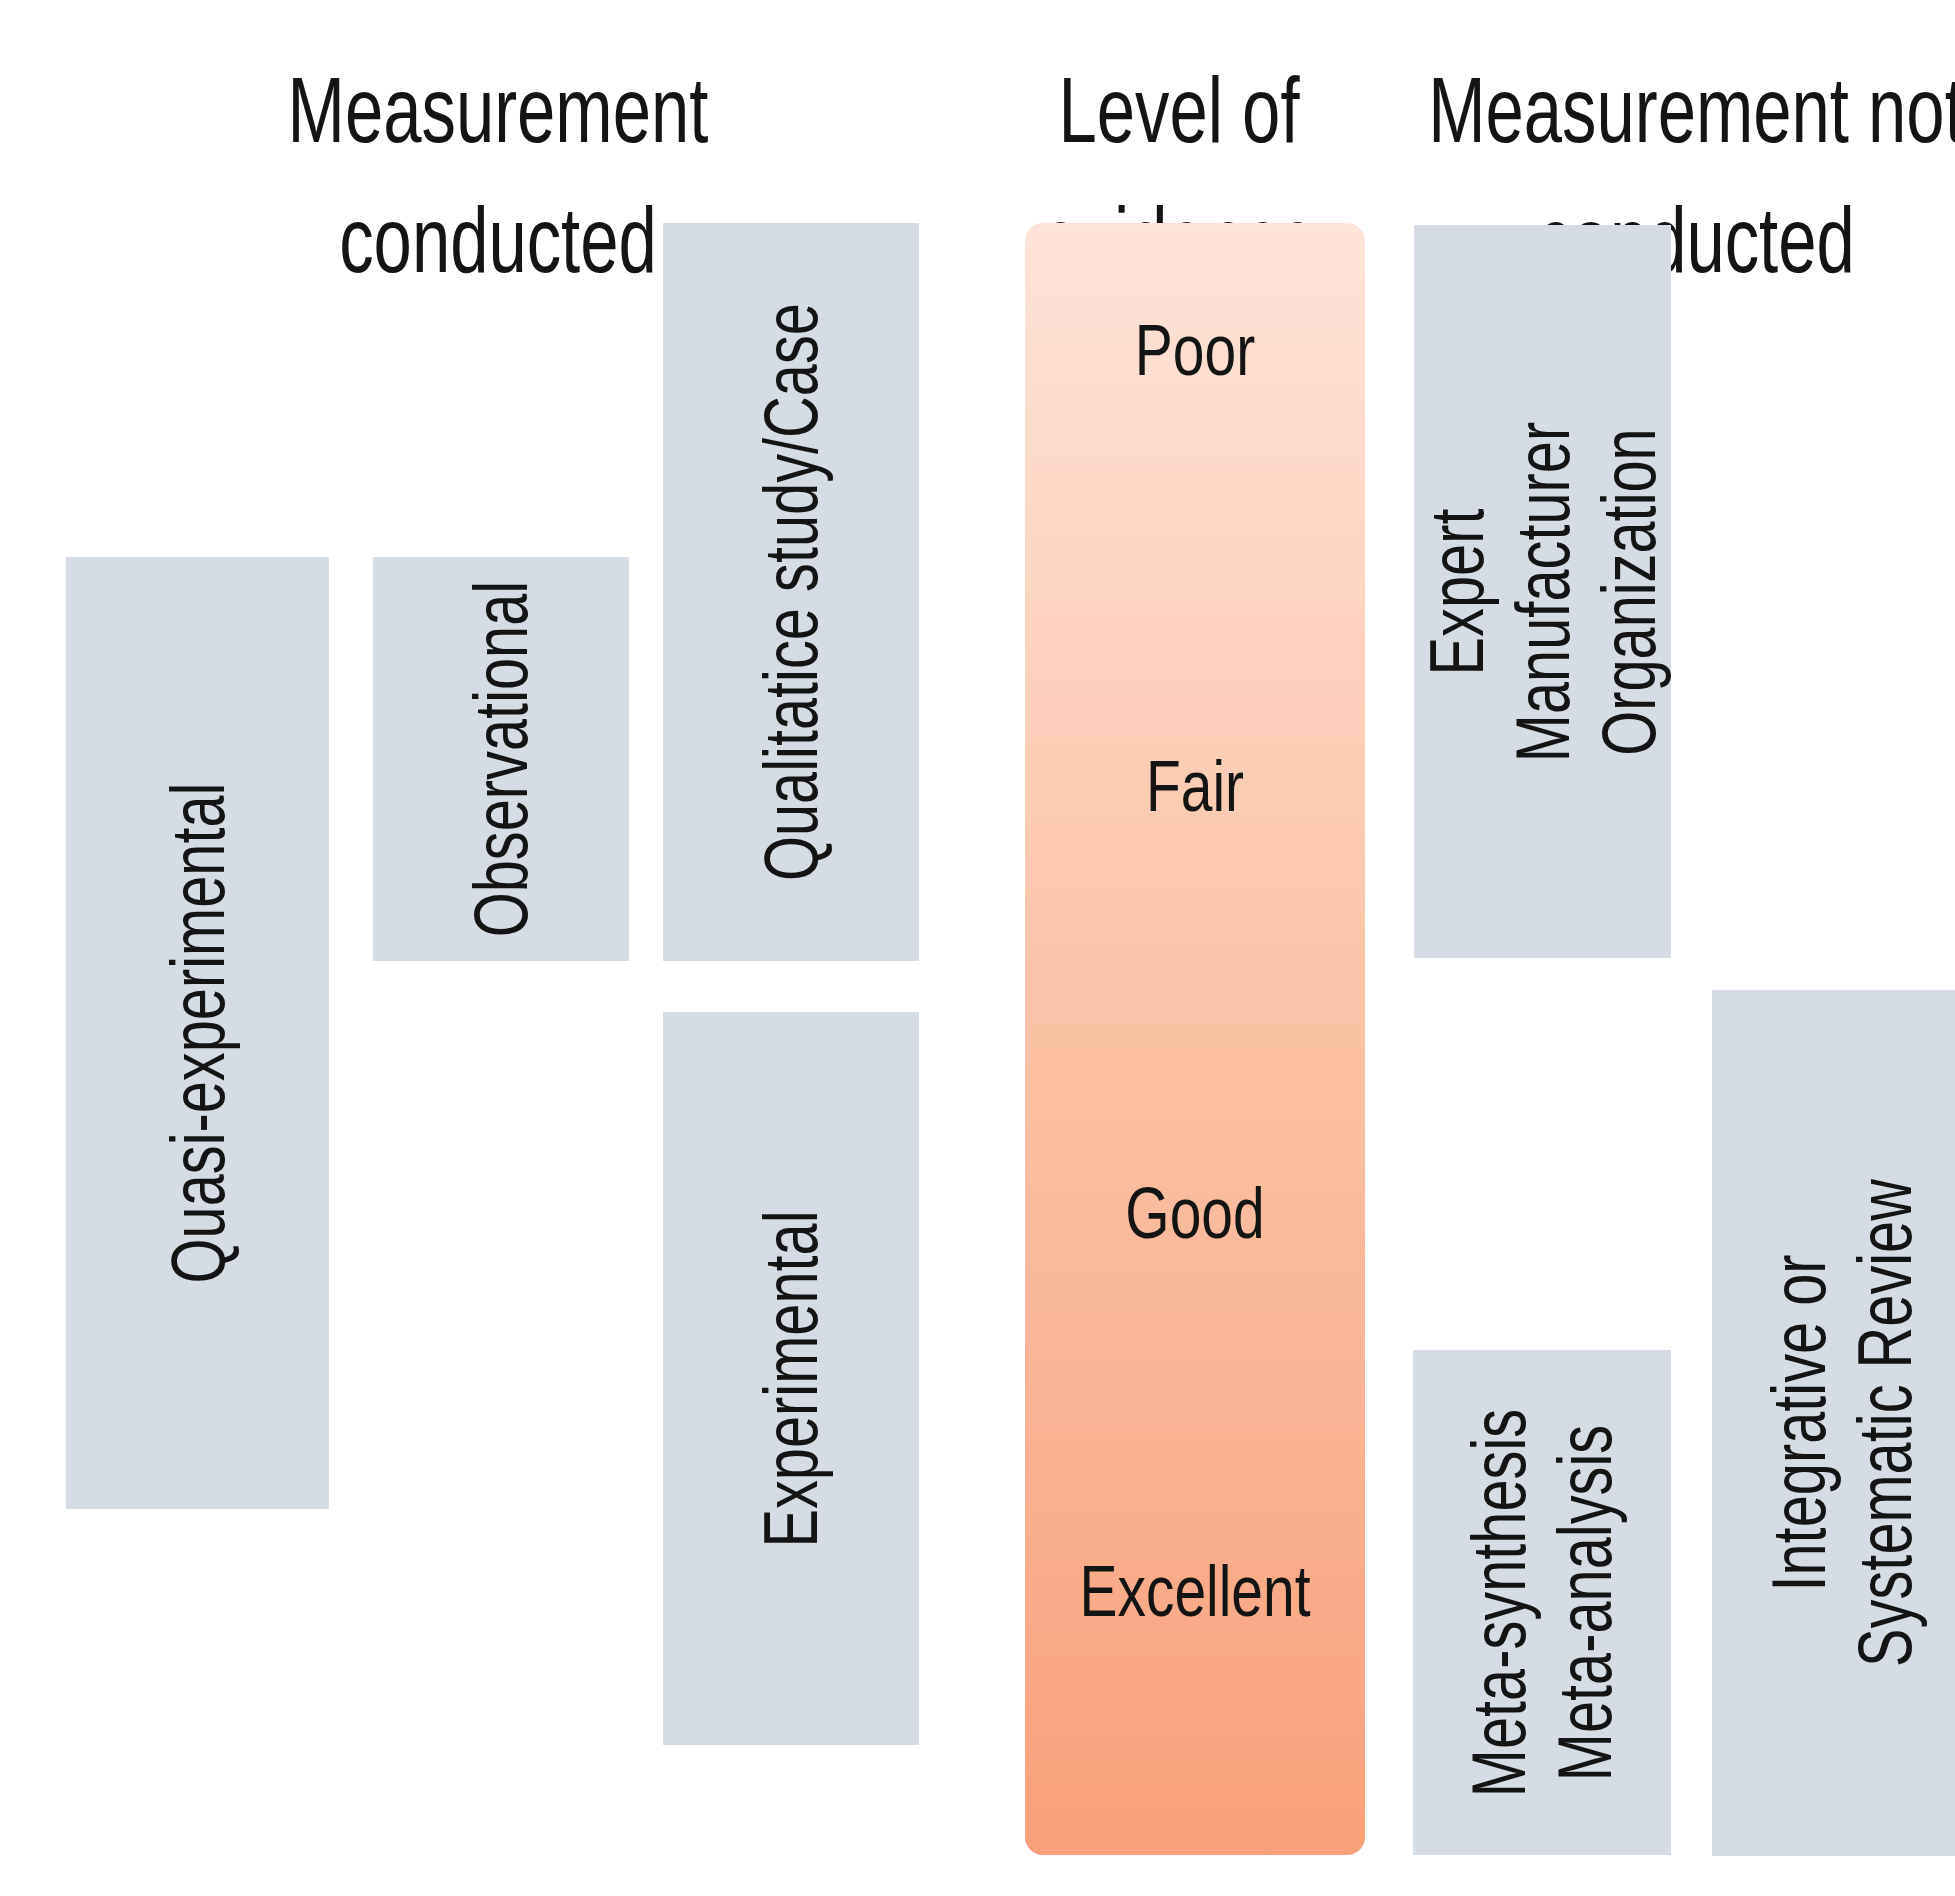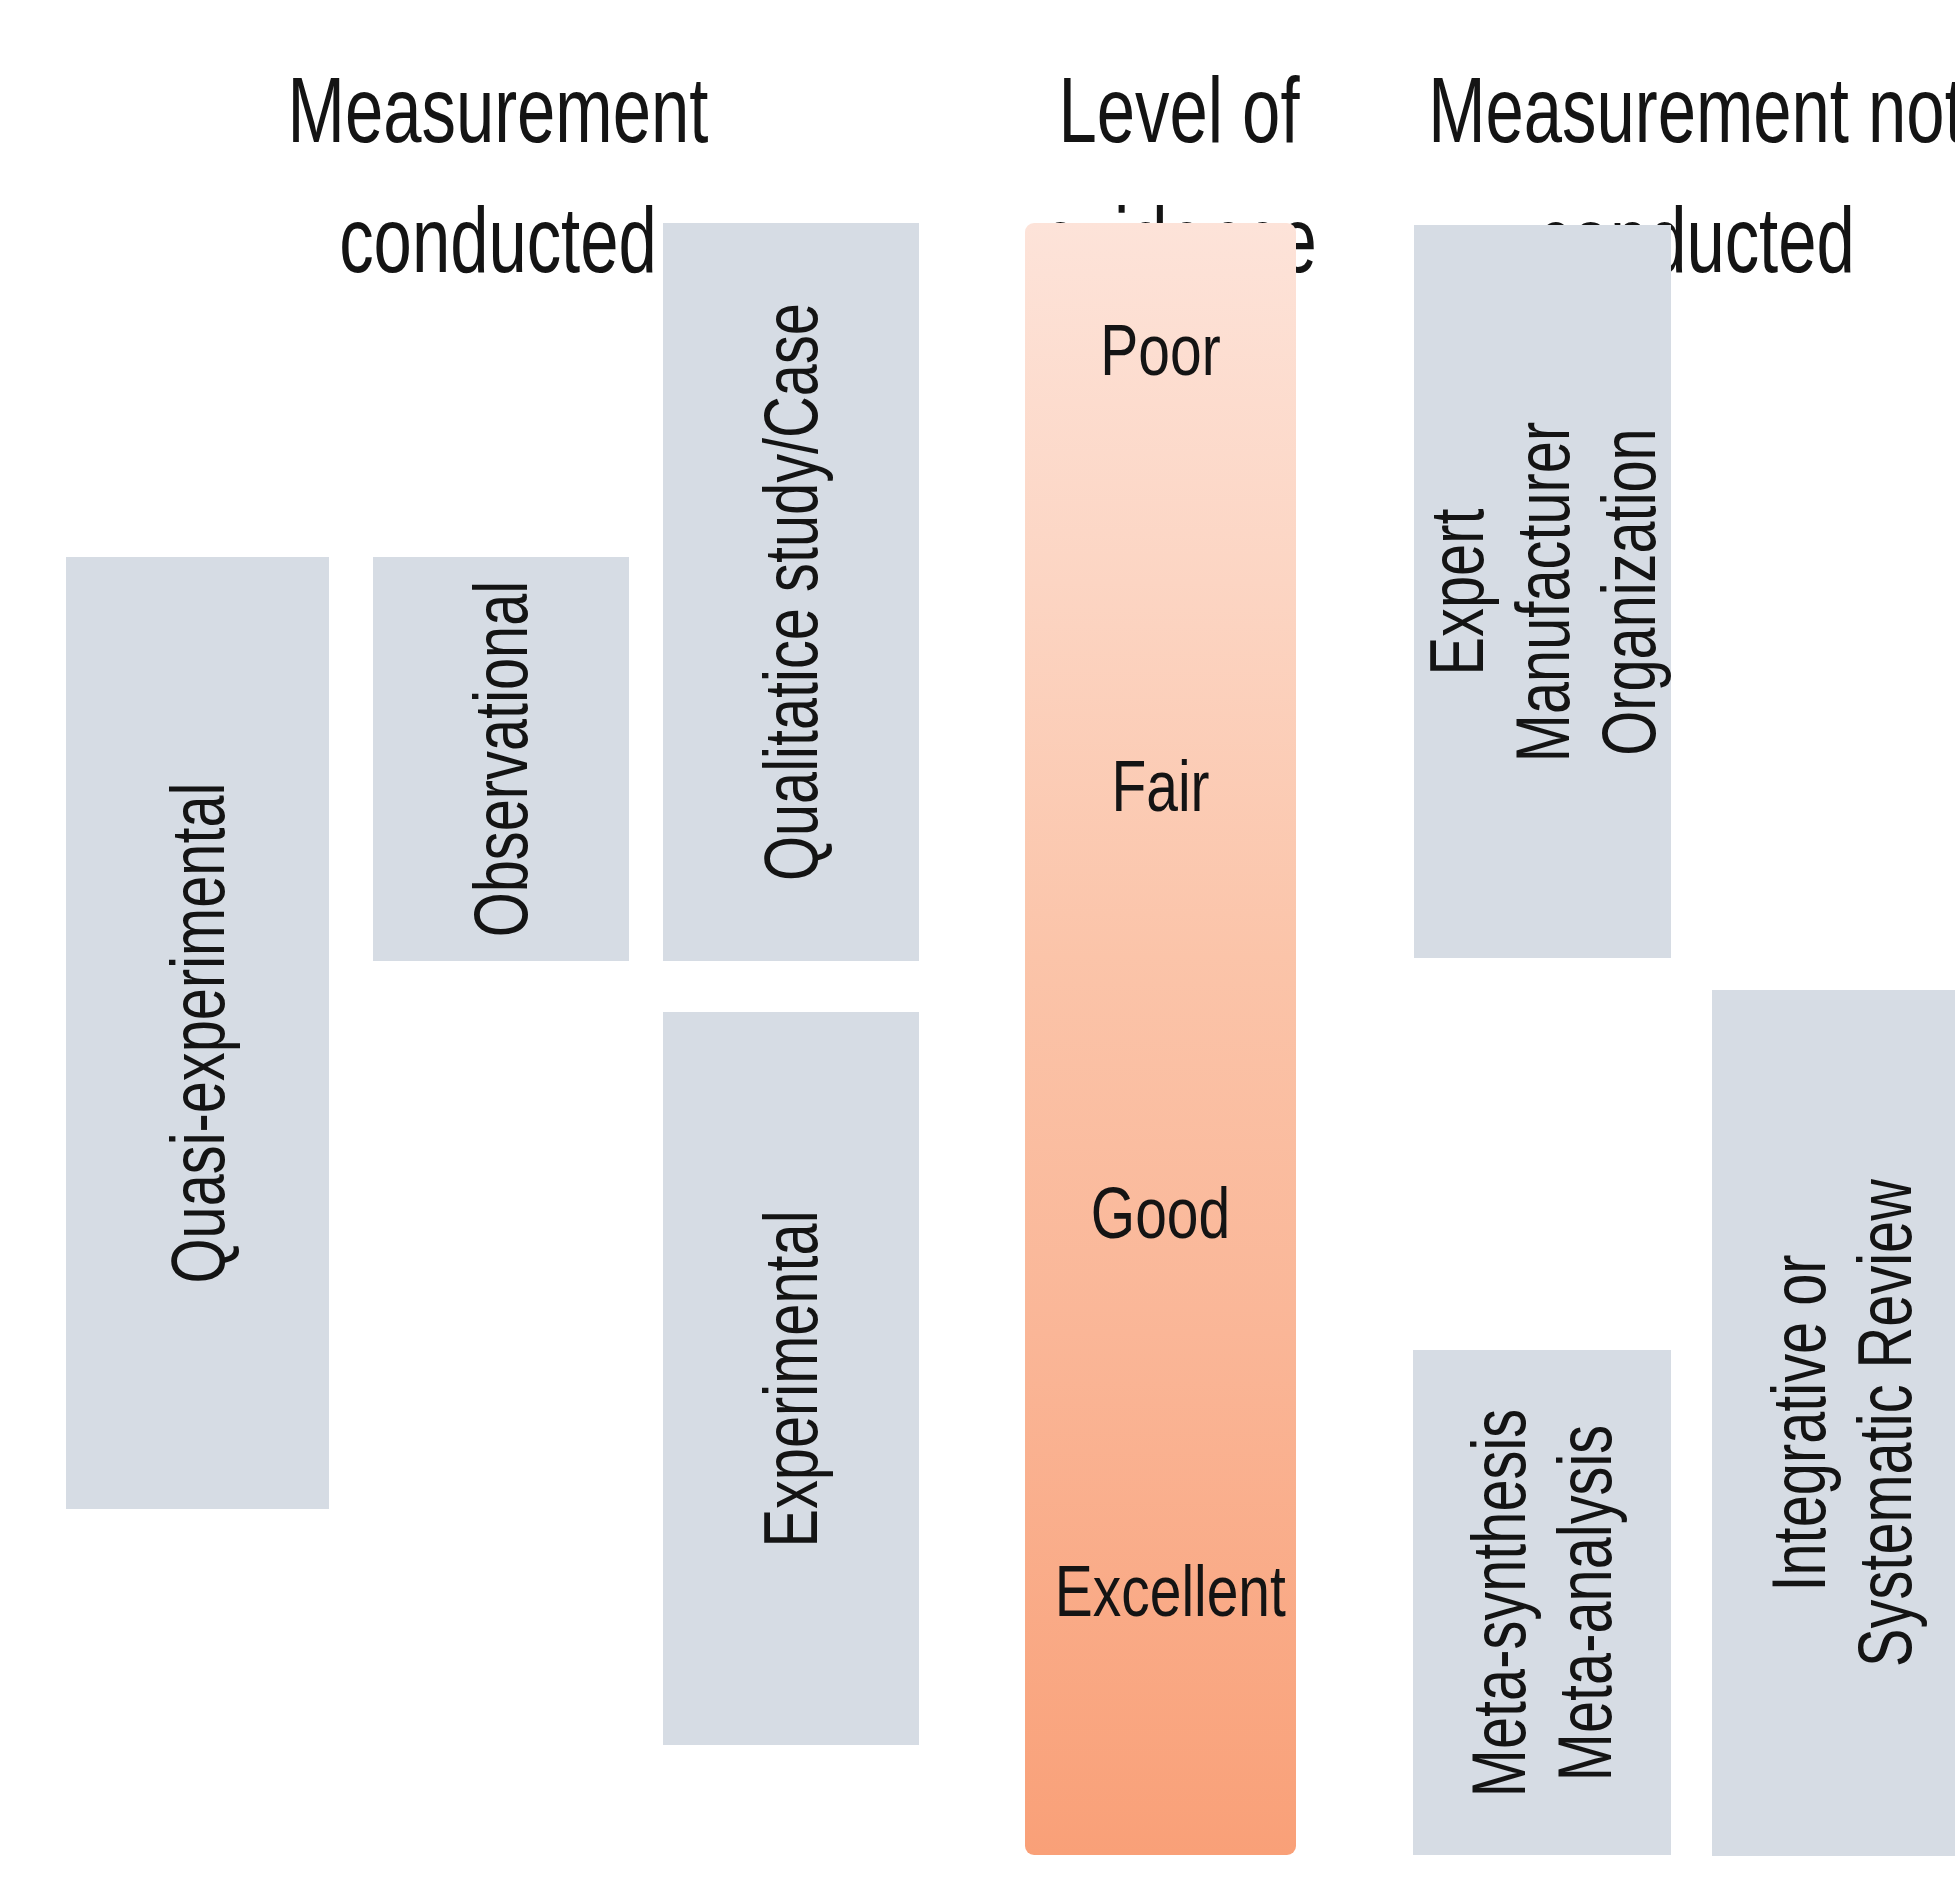--- a/index.html
+++ b/index.html
@@ -64,23 +64,23 @@
     font-size: 76px;
     line-height: 1.13;
     color: var(--text);
   }
 
   
   .pill {
     position: absolute;
     left: 981px;
     top: 223px;
-    width: 271px;
+    width: 340px;
     height: 1632px;
-    border-radius: 9px;
+    border-radius: 18px;
     background: linear-gradient(180deg,
       var(--grad-top) 0%,
       #fcd5c3 22%,
       var(--grad-mid) 45%,
       #fab697 68%,
       var(--grad-bottom) 100%);
   }
   .plabel {
     position: absolute;
     left: 0;

